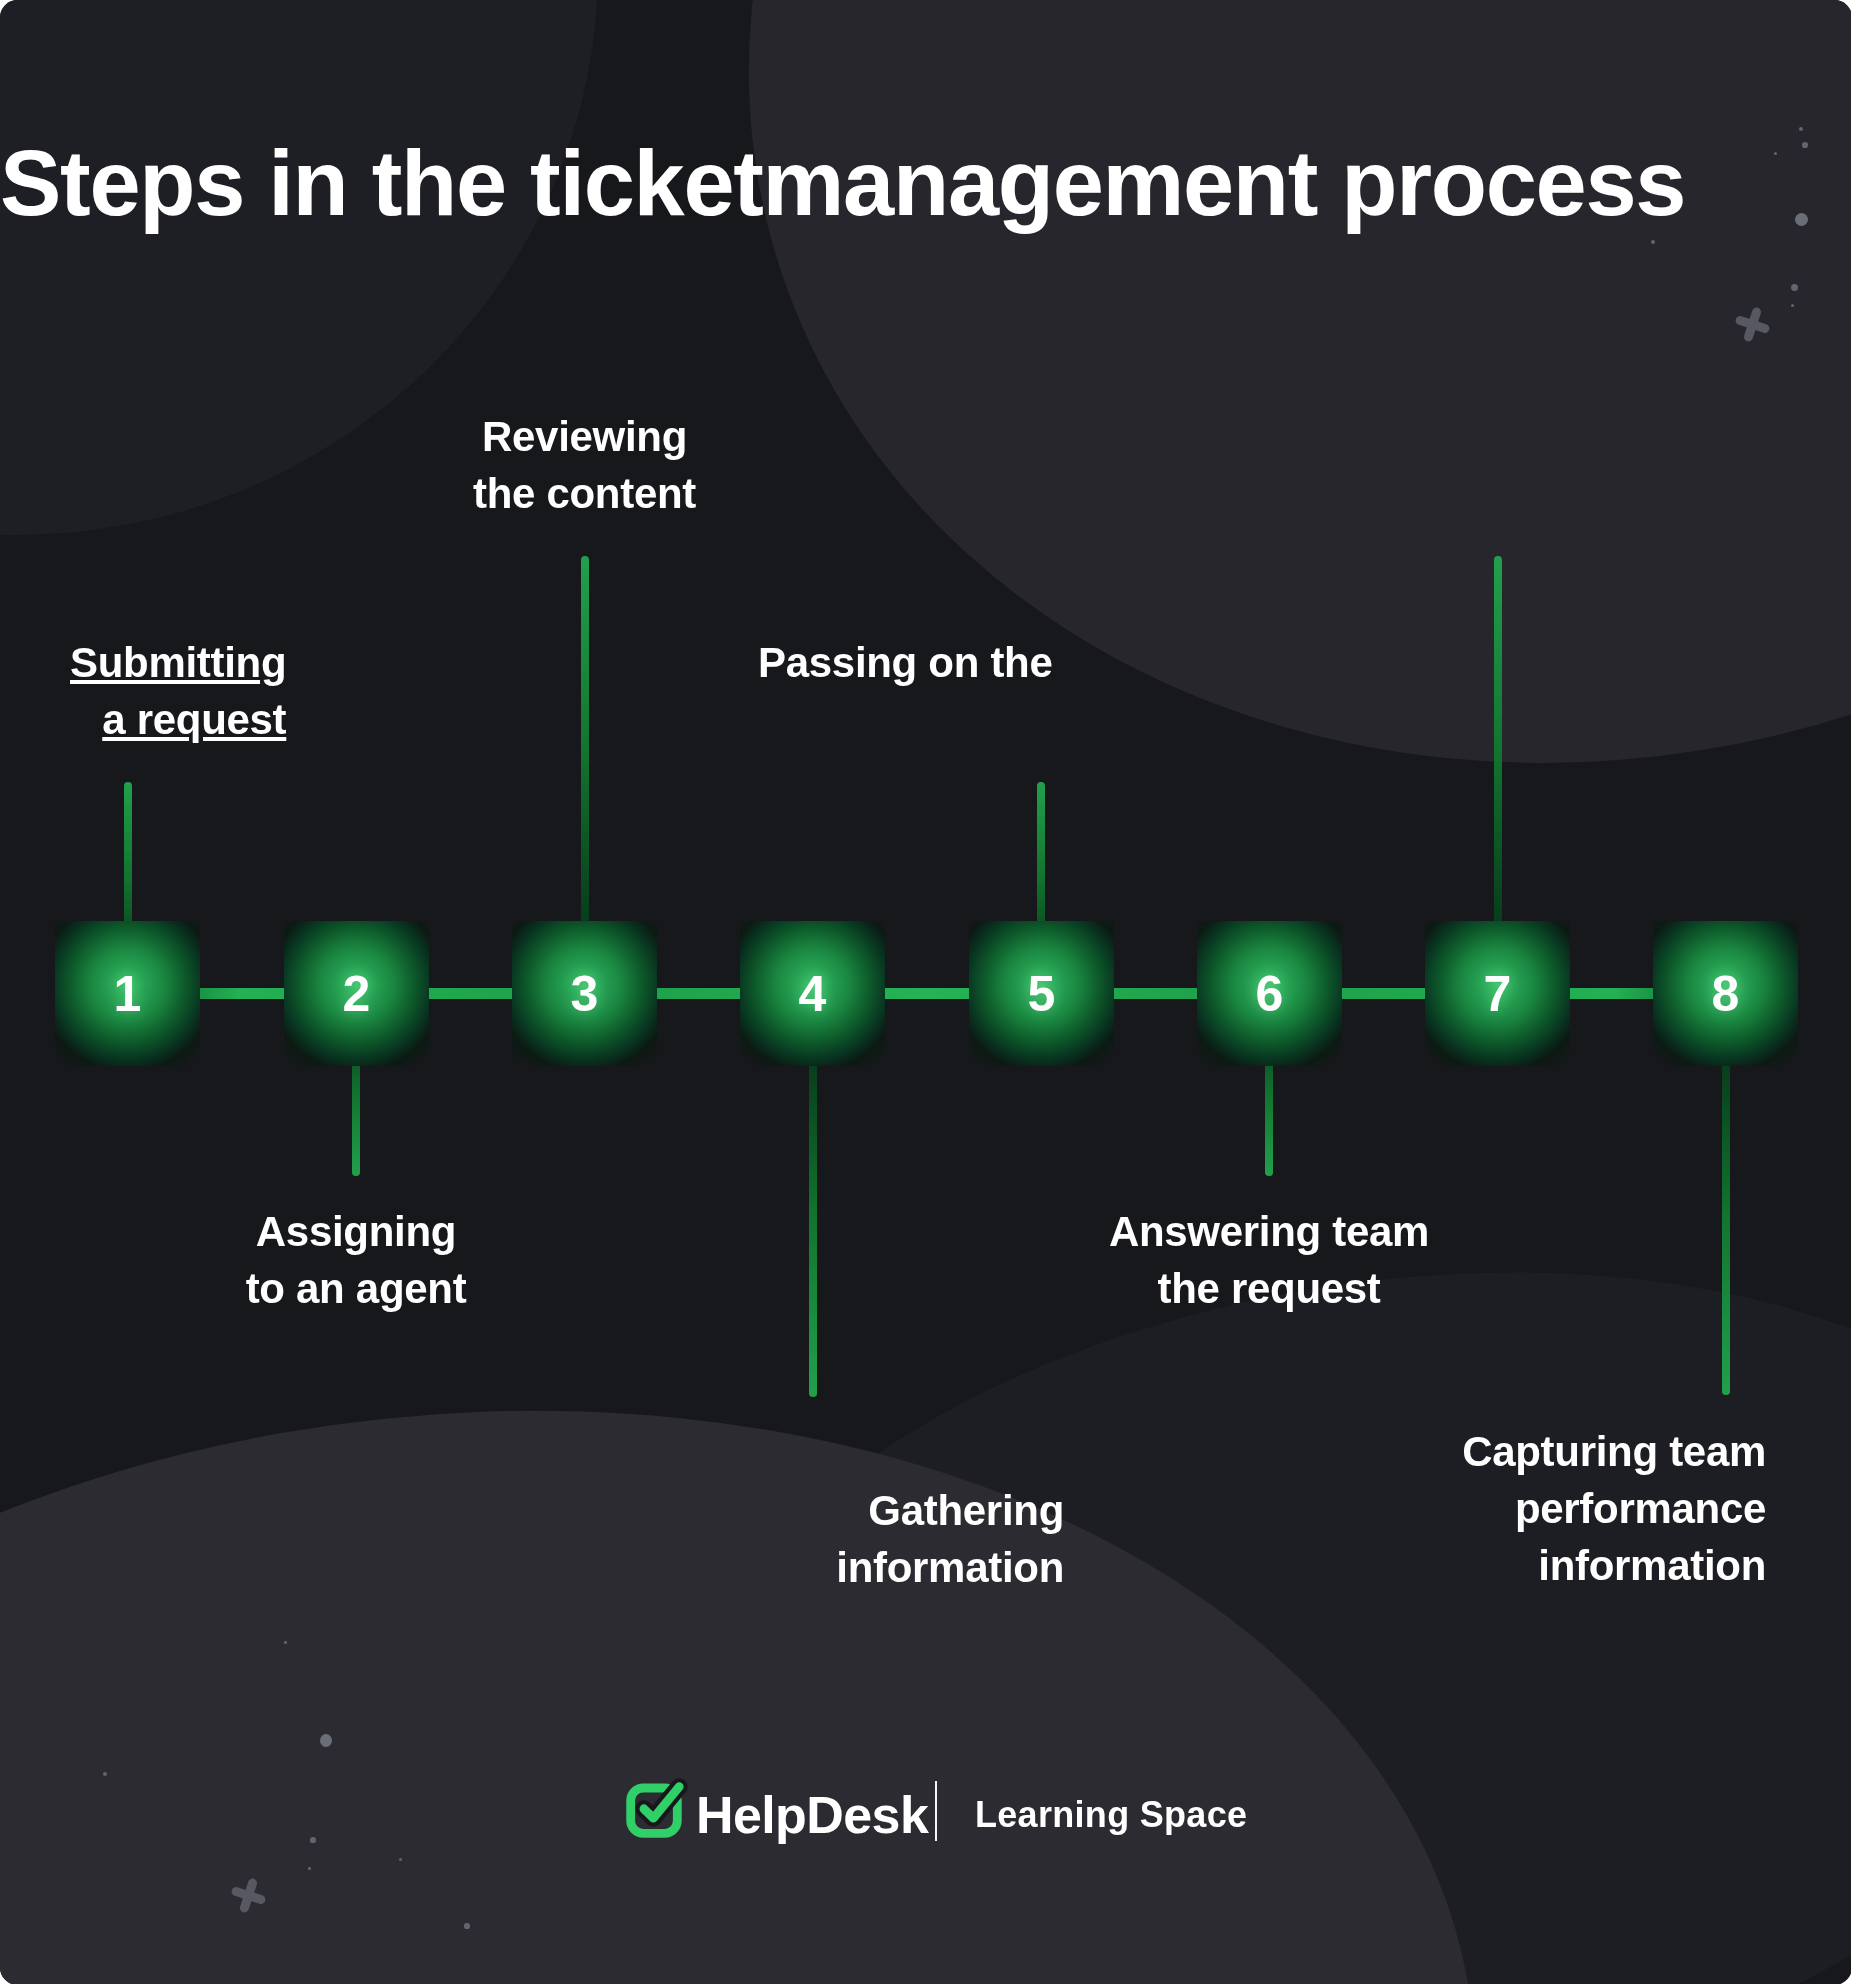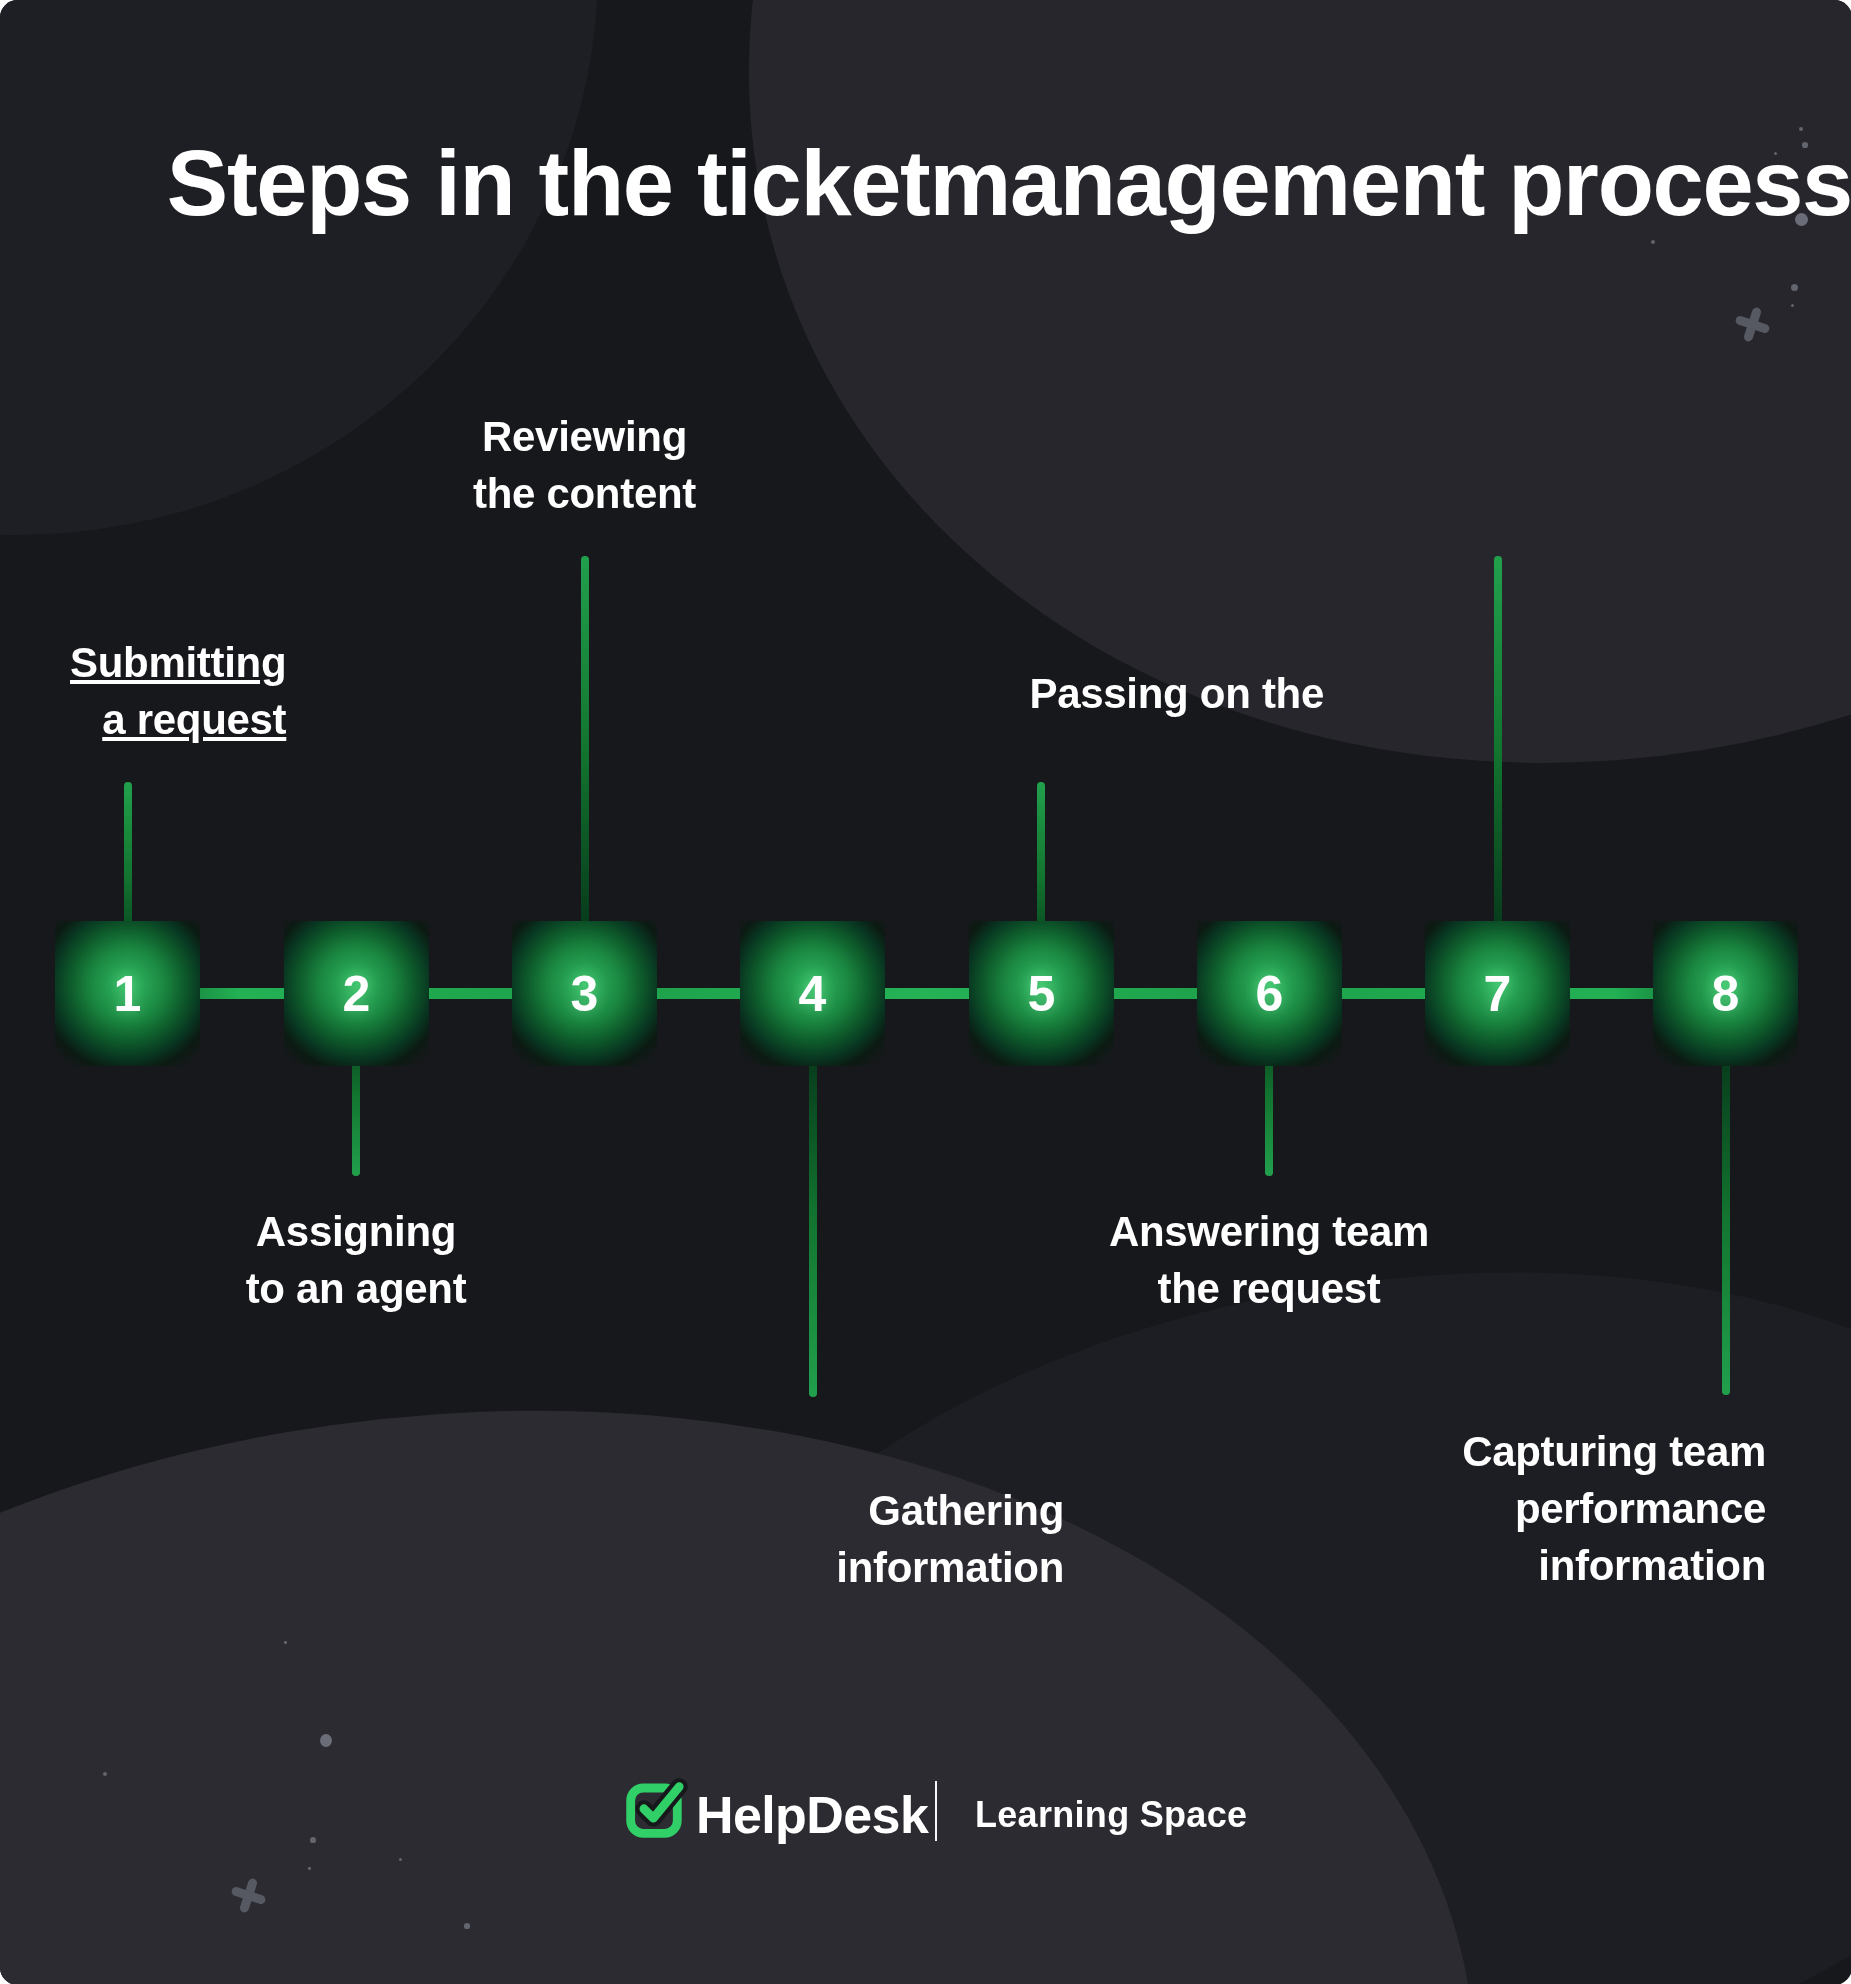--- a/index.html
+++ b/index.html
@@ -38,21 +38,21 @@
   .dot.b{background:#6b6d78;}
   .sparkle{position:absolute;width:35px;height:35px;transform:rotate(18deg);}
   .sparkle::before,.sparkle::after{
     content:"";position:absolute;background:#565862;border-radius:5px;
   }
   .sparkle::before{left:13.2px;top:0;width:8.8px;height:35px;}
   .sparkle::after{left:0;top:13.2px;width:35px;height:8.8px;}
   
   .title{
     position:absolute;left:0;top:73px;width:100%;
-    text-align:right;font-weight:700;font-size:92px;line-height:96px;
+    text-align:left;font-weight:700;font-size:92px;line-height:96px;
     letter-spacing:-1.3px;
   }
   
   .hline{
     position:absolute;left:128px;top:988px;width:1598px;height:11.3px;
     border-radius:5.7px;
     background:linear-gradient(90deg,#0d5e2b 0%,#23b154 7%,#1da04a 30%,#25b356 50%,#1da04a 70%,#23b154 93%,#0d5e2b 100%);
   }
   .vline{position:absolute;width:7.5px;border-radius:3.8px;}
   .vline.up{background:linear-gradient(to bottom,#21a04c 0%,#12742f 45%,#073a1b 85%,rgba(7,58,27,0) 100%);}
@@ -81,21 +81,21 @@
   
   .slabel{
     position:absolute;font-size:42px;font-weight:700;line-height:57px;
     letter-spacing:-0.3px;white-space:nowrap;
   }
   .slabel span{display:block;}
   .lb1{left:70px;top:634px;text-align:right;text-decoration:underline;}
   .lb2{left:136px;top:1203px;width:440px;text-align:center;}
   .lb3{left:333px;top:408px;width:503px;text-align:center;}
   .lb4{left:561px;top:1482px;width:503px;text-align:right;}
-  .lb5{left:758px;top:634px;width:566px;text-align:right;margin-top:31px;}
+  .lb5{left:758px;top:634px;width:566px;text-align:left;}
   .lb6{left:986px;top:1203px;width:566px;text-align:center;}
   .lb7{left:1246px;top:408px;width:503px;text-align:center;}
   .lb8{right:86px;top:1423px;width:566px;text-align:right;}
   
   .logo-icon{position:absolute;left:625px;top:1776px;width:63px;height:63px;}
   .brand{
     position:absolute;left:696px;top:1785px;
     font-size:52px;font-weight:700;letter-spacing:-0.6px;
   }
   .fdivider{position:absolute;left:935px;top:1781px;width:1.9px;height:60px;background:#f5f5f7;}

